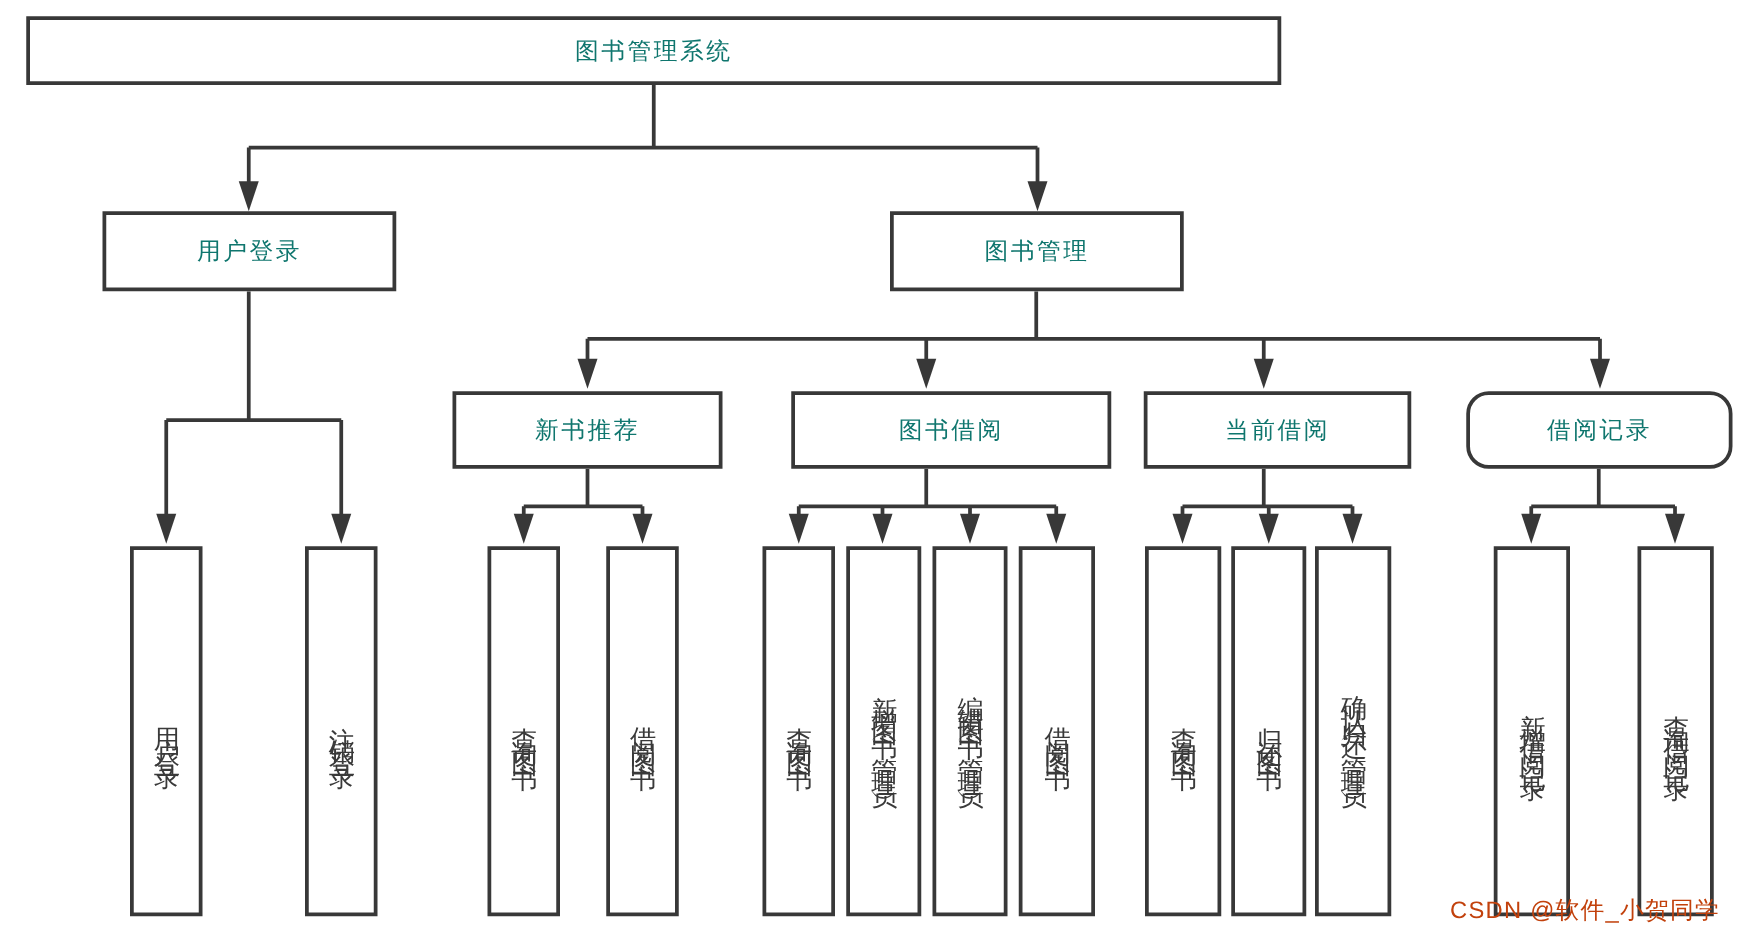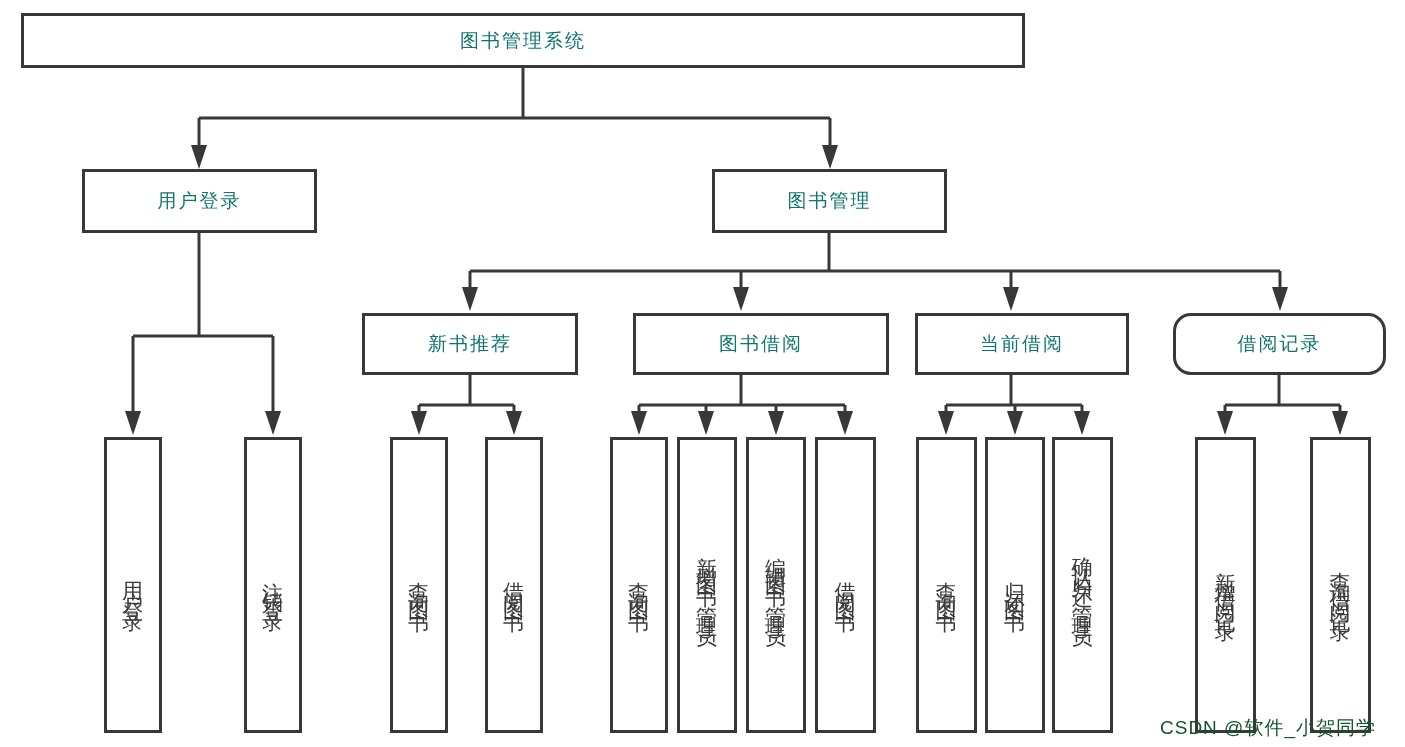--- a/index.html
+++ b/index.html
@@ -45,21 +45,21 @@
     letter-spacing: 10px;
     line-height: 1;
     color: #3a3a3a;
   }
   .watermark {
     position: absolute;
     left: 1160px;
     top: 715px;
     z-index: 3;
     font-size: 19px;
-    color: #14532d;
+    color: #c2410c;
     white-space: nowrap;
     letter-spacing: 1px;
   }
 </style>
 </head>
 <body>
 
 <div id="canvas">
 
   <svg id="connectors" viewBox="0 0 1405 747" xmlns="http://www.w3.org/2000/svg">

